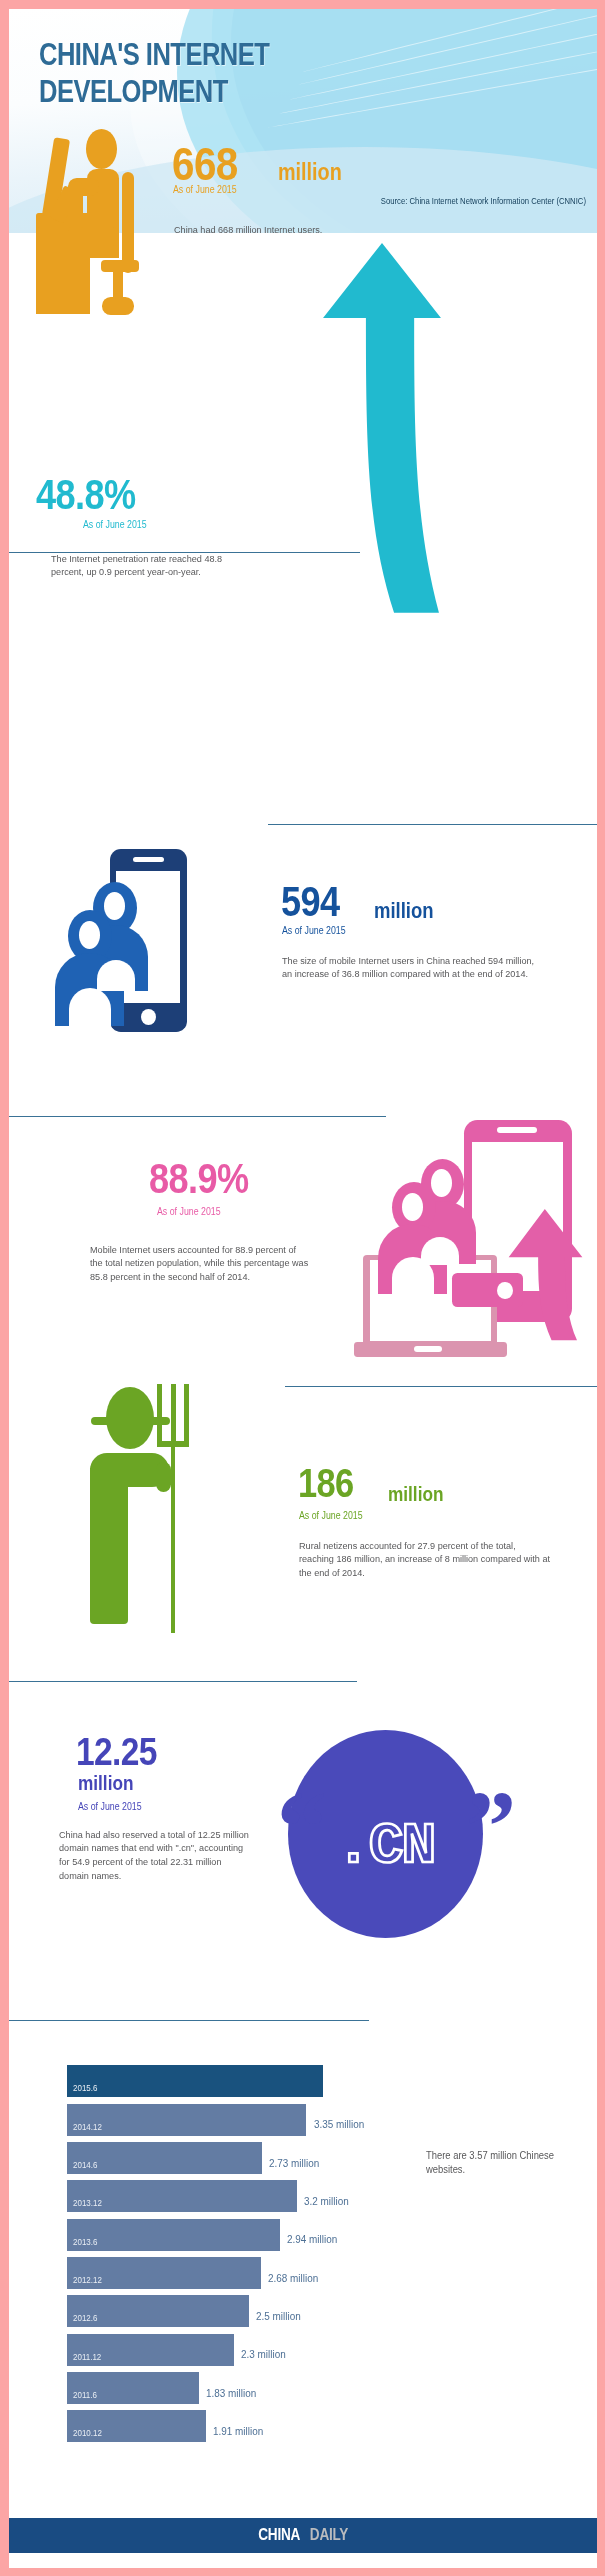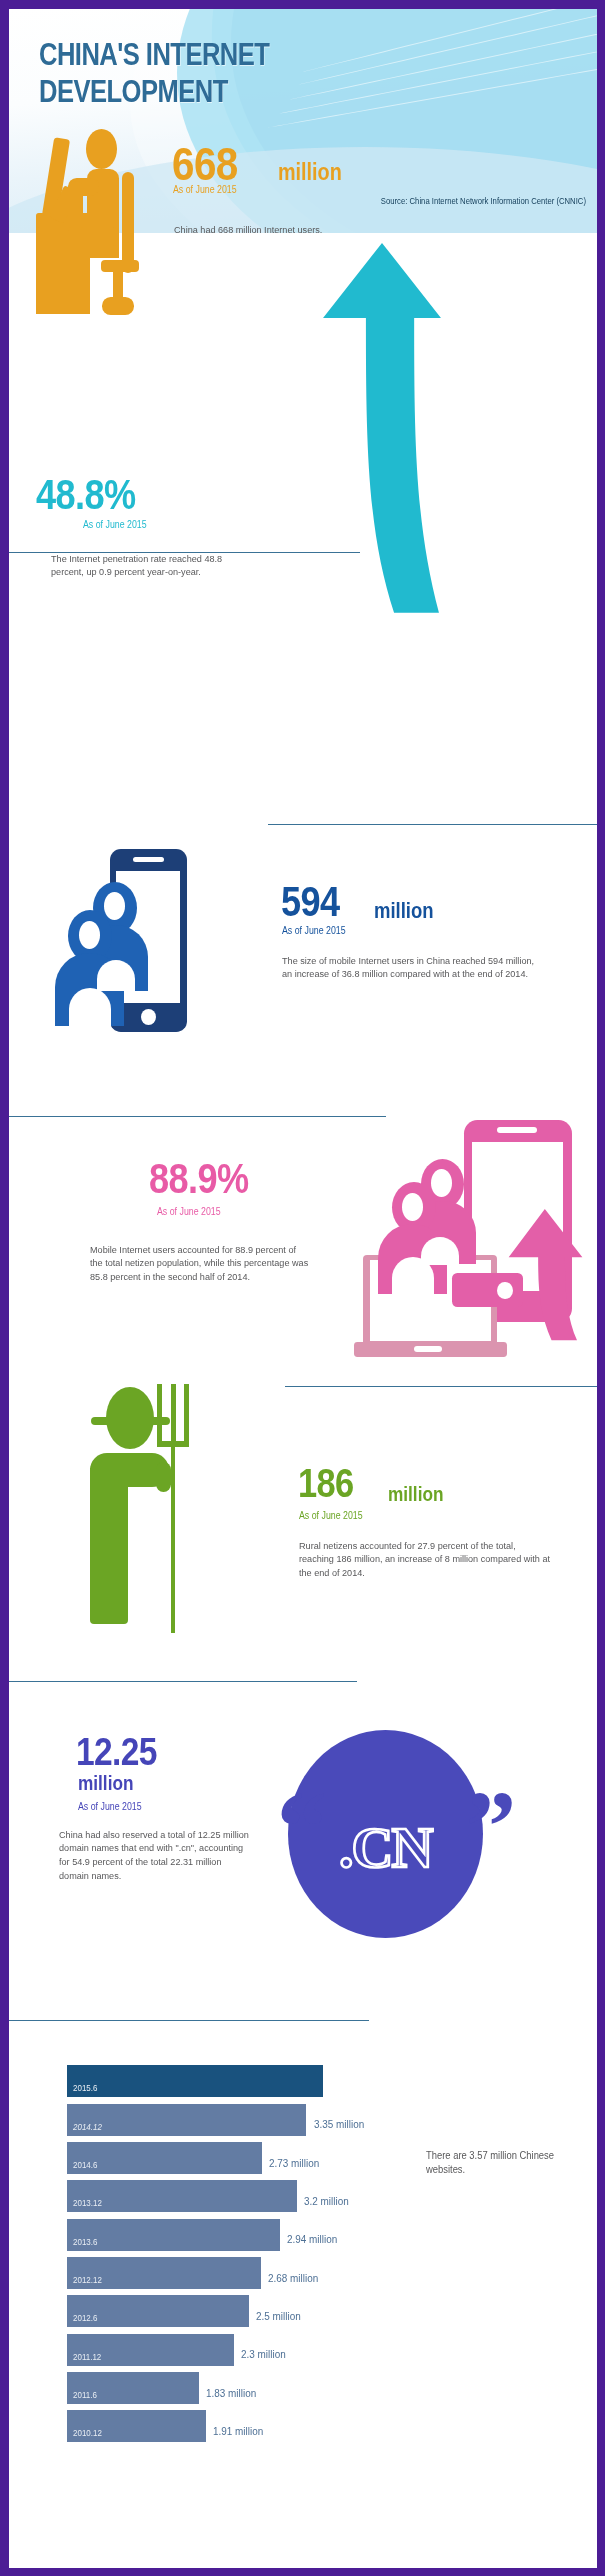--- a/index.html
+++ b/index.html
@@ -6,21 +6,21 @@
   html,body{ background:#ffffff; }
   body{
     width:605px; height:2576px; position:relative;
     font-family:"Liberation Sans", sans-serif;
     background:#3d7ba3;
     overflow:hidden;
   }
   
   #frame{
     position:absolute; left:0; top:0; width:605px; height:2576px;
-    background:#4c1d95;
+    background:#fca5a5;
     padding-left:16px;
   }
   #canvas{
     position:absolute; left:8.7px; top:8.7px; width:588px; height:2559px;
     background:#ffffff;
   }
 
   
   #header{
     position:absolute; left:0; top:0; width:588px; height:224px;
@@ -102,21 +102,21 @@
   #s6 .unit  { font-size:20px; color:#4545B8; }
   #s6 .asof  { color:#4545B8; }
   #cn-circle{
     position:absolute; left:279px; top:40px; width:195px; height:208px;
     background:#4A4ABA; border-radius:50%;
   }
   #cn-text{
     position:absolute; left:279px; top:124px; width:195px; text-align:center;
     color:transparent; -webkit-text-stroke:2.7px #ffffff;
     font-size:58px; font-weight:bold;
-    font-family:Liberation Serif, serif;
+    font-family:Liberation Mono, monospace;
     letter-spacing:-2px;
   }
   .qmark{ position:absolute; color:#4A4ABA; font-size:101px; font-weight:bold;
           font-family:"Liberation Serif",serif; line-height:1; }
 
   
   #s7 { position:absolute; left:0; top:0; width:588px; height:471px; }
   .bar{ position:absolute; height:32px; background:#637CA3; }
   .bar.first{ background:#19527E; }
   .bar-label{ position:absolute; left:6.7px; bottom:4px; font-size:8.7px; color:#e9eef4;
@@ -288,21 +288,21 @@
     <div class="body" style="position:absolute;left:50px;top:138px;width:202px;">China had also reserved a total of 12.25 million domain names that end with ".cn", accounting for 54.9 percent of the total 22.31 million domain names.</div>
   </div>
 
   <div class="divider" style="left:0px;top:2011px;width:360px;"></div>
   <div id="s7" style="top:2024px;">
     <div id="chart-note">There are 3.57 million Chinese websites.</div>
     <div id="bars">
           <div class="bar first" style="left: 58px; top: 32px; width: 256px;">
             <span class="bar-label">2015.6</span>
           </div>
-          <div class="bar" style="left: 58px; top: 71px; width: 239px; font-style: italic;">
+          <div class="bar" style="left: 58px; top: 71px; width: 239px;">
             <span class="bar-label">2014.12</span>
           </div>
           <div class="bar-value" style="left: 305px; top: 85px;">3.35 million</div>
           <div class="bar" style="left: 58px; top: 109px; width: 195px;">
             <span class="bar-label">2014.6</span>
           </div>
           <div class="bar-value" style="left: 260px; top: 124px;">2.73 million</div>
           <div class="bar" style="left: 58px; top: 147px; width: 230px;">
             <span class="bar-label">2013.12</span>
           </div>
@@ -327,16 +327,20 @@
             <span class="bar-label">2011.6</span>
           </div>
           <div class="bar-value" style="left: 197px; top: 354px;">1.83 million</div>
           <div class="bar" style="left: 58px; top: 377px; width: 139px;">
             <span class="bar-label">2010.12</span>
           </div>
           <div class="bar-value" style="left: 204px; top: 392px;">1.91 million</div>
         </div>
   </div>
 
+  <div id="footer">
+    <span class="fw">CHINA</span>
+    <span class="fg">DAILY</span>
+  </div>
 
  </div>
 </div>
 
 
 </body></html>

